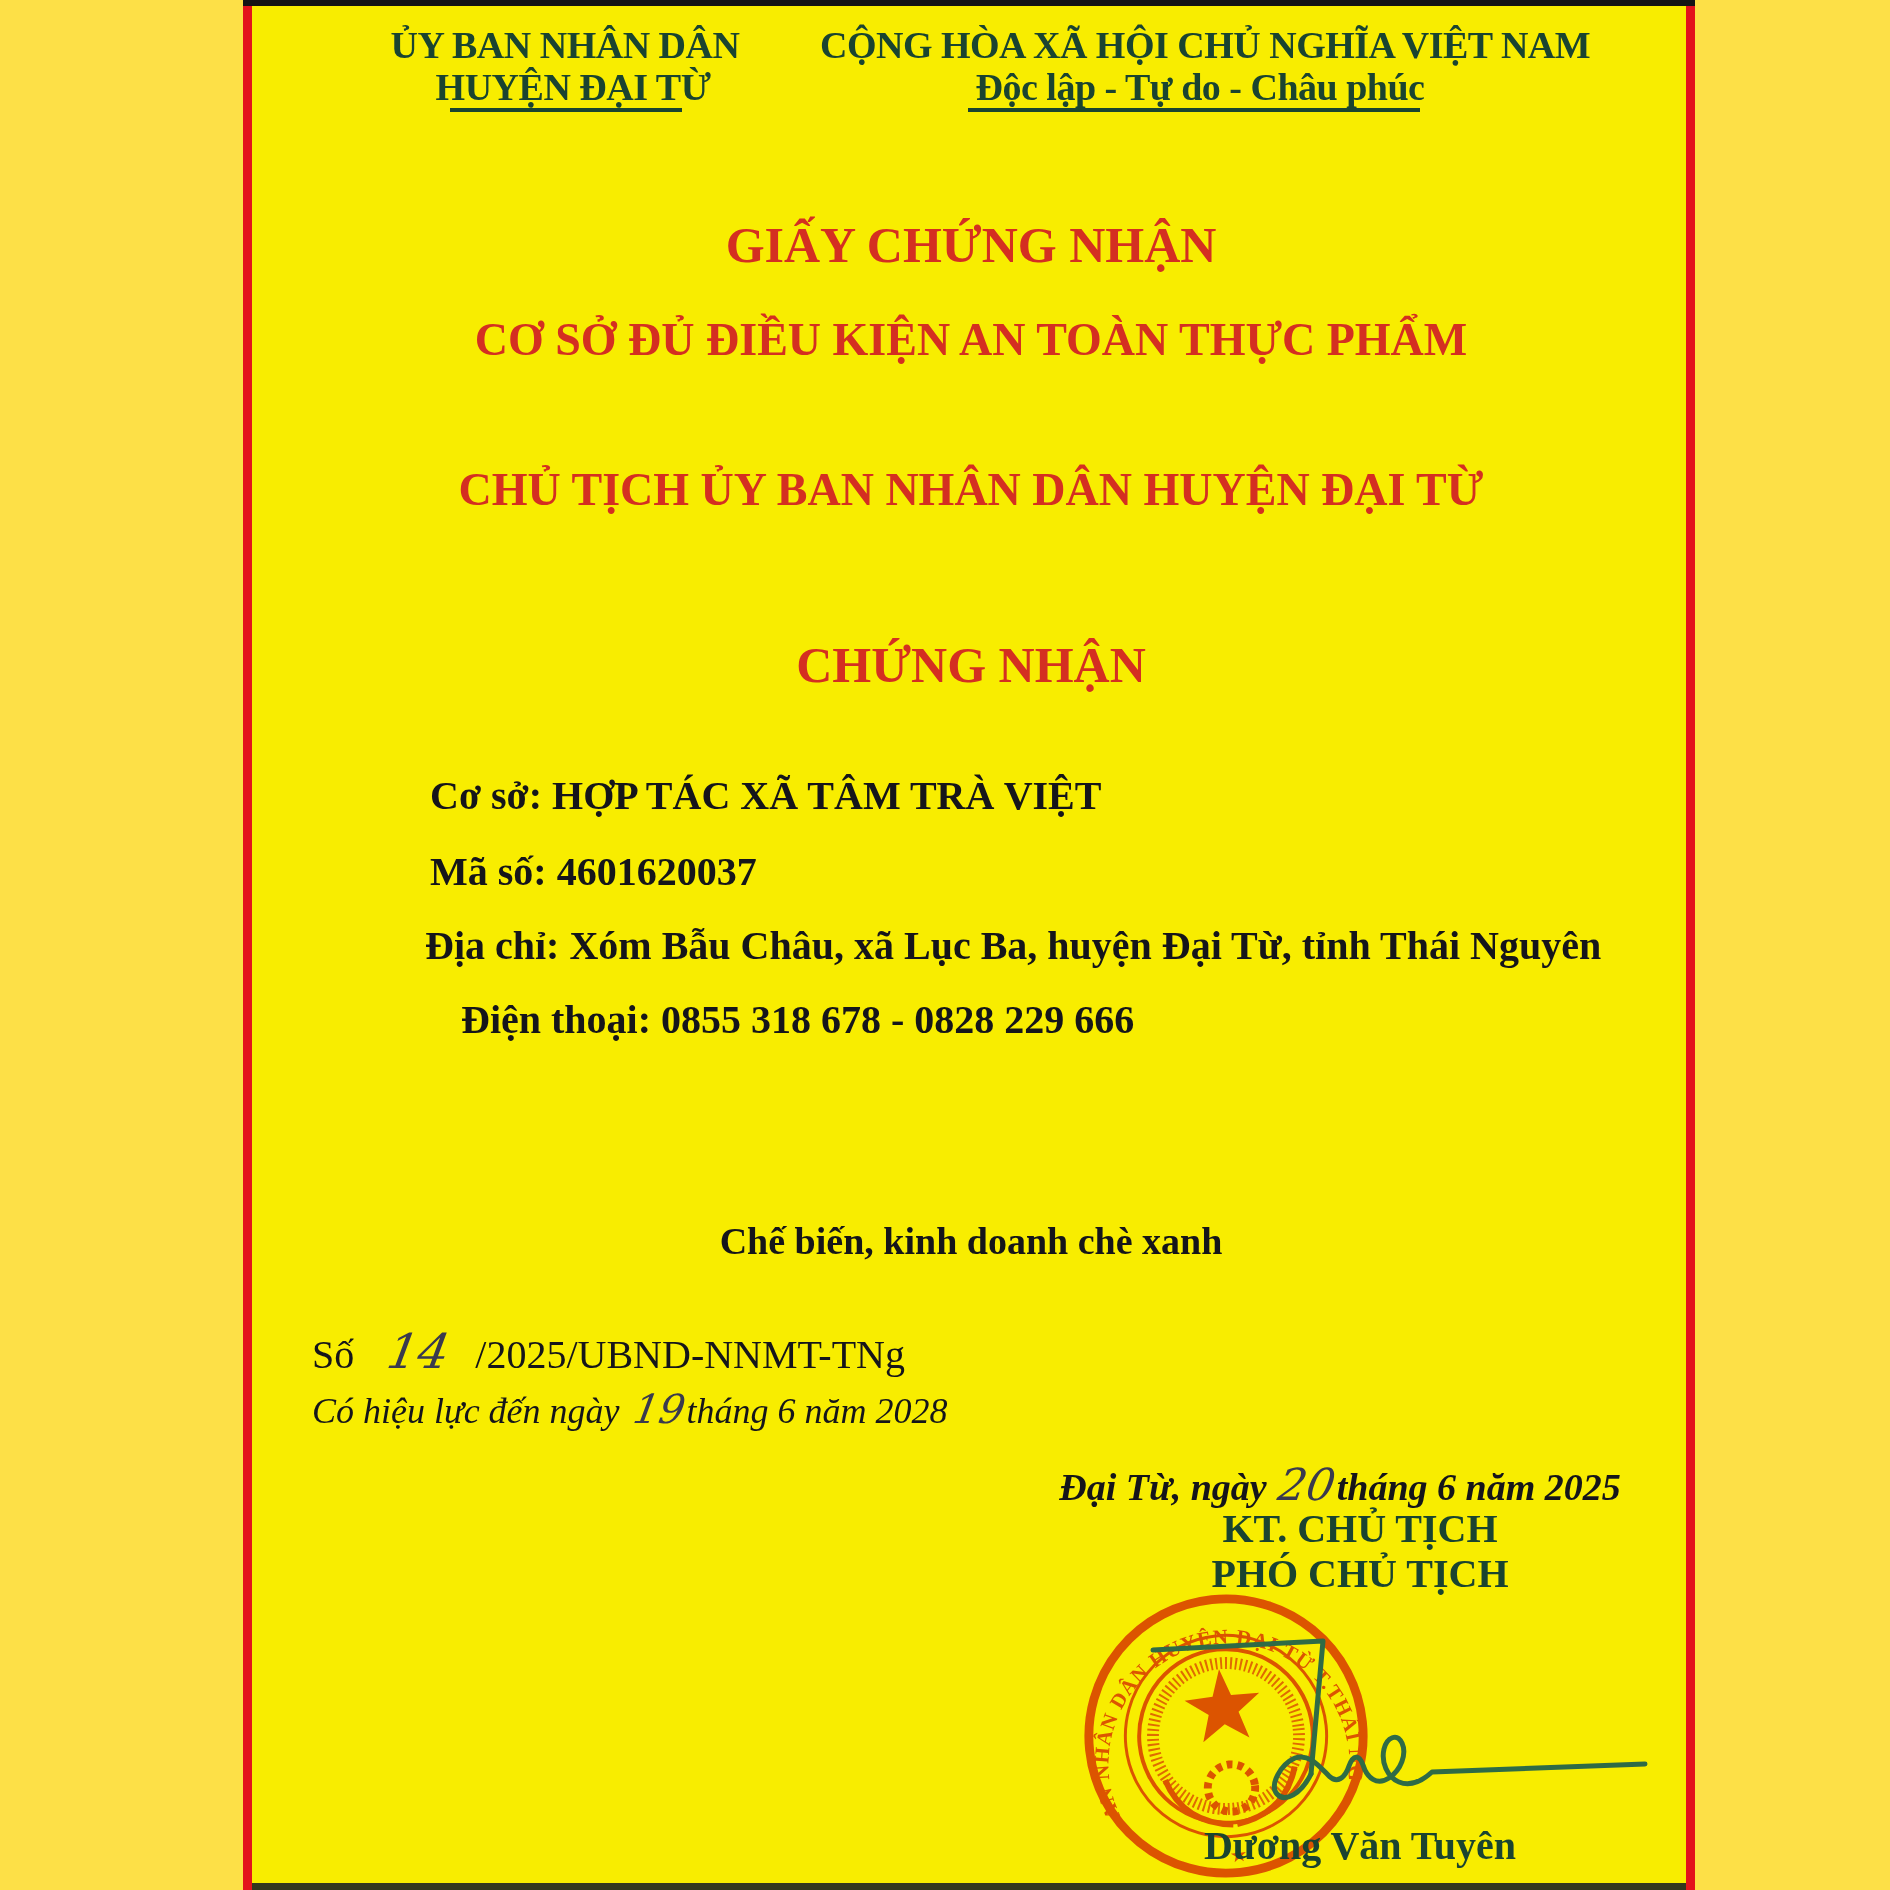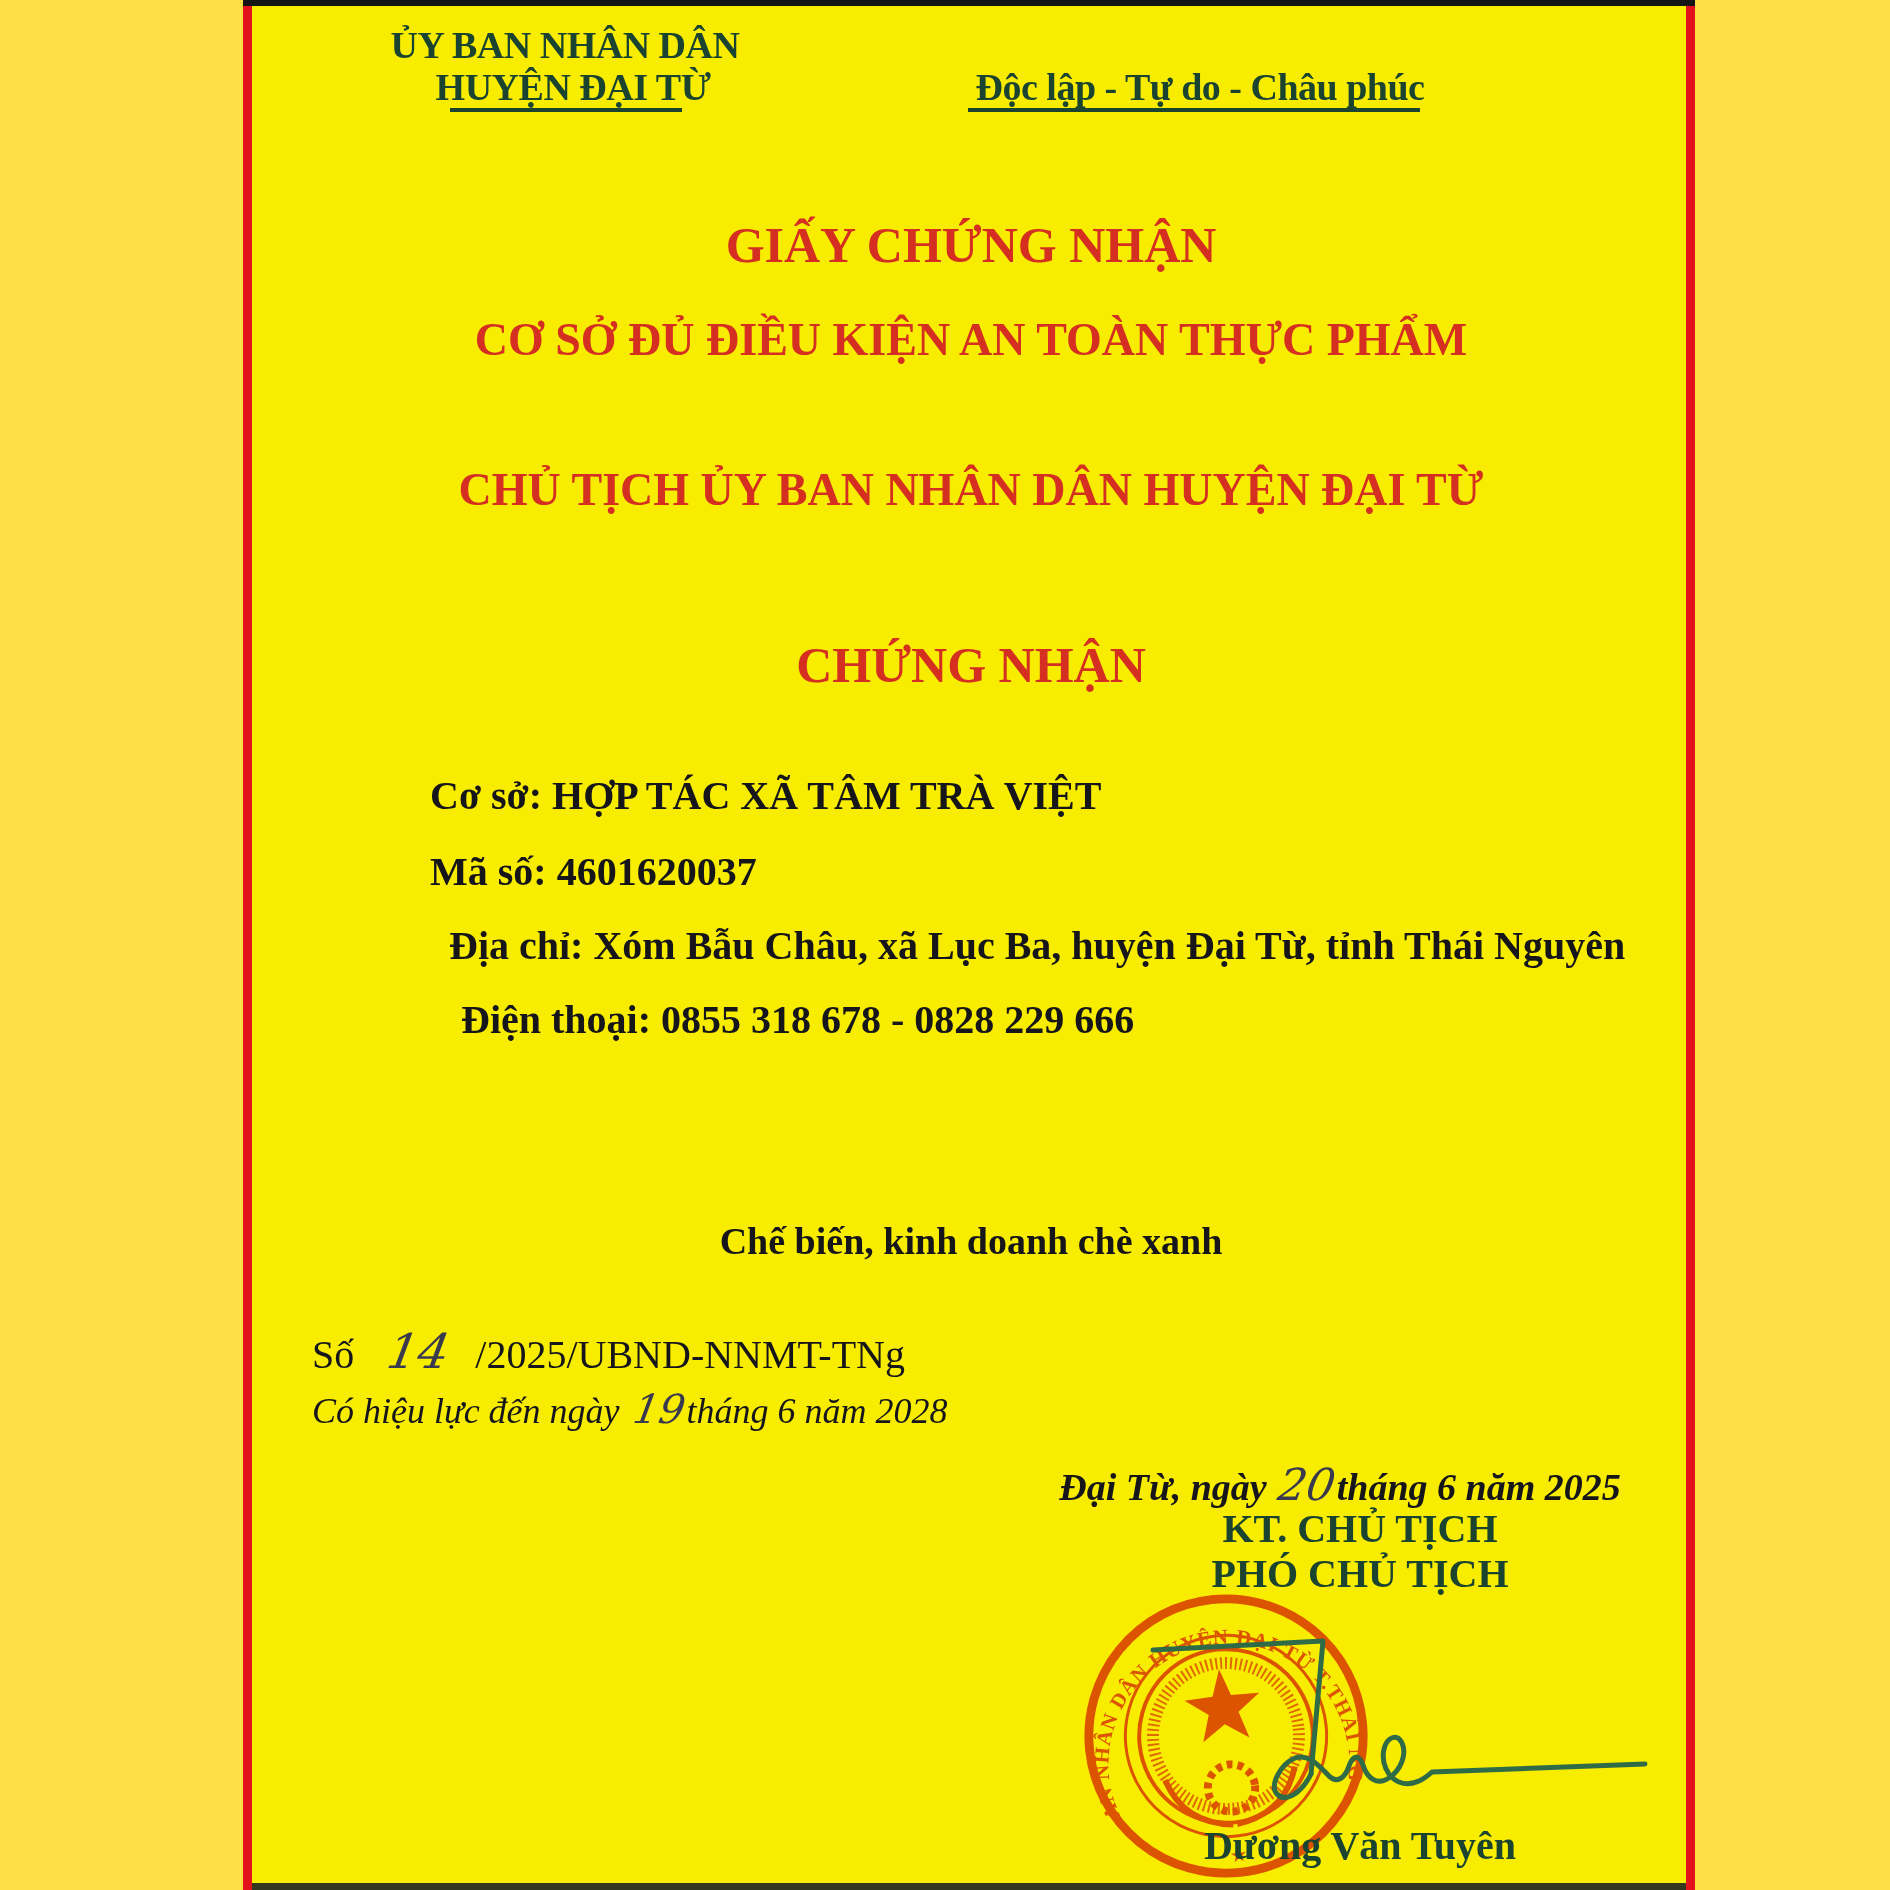--- a/index.html
+++ b/index.html
@@ -51,35 +51,36 @@
   <div class="paper"></div>
   <div class="border-left"></div>
   <div class="border-right"></div>
   <div class="edge-top"></div>
   <div class="edge-bottom"></div>
 
   <div class="line hdr center" style="left:330px;top:22px;width:470px;">ỦY BAN NHÂN DÂN</div>
   <div class="line hdr center" style="left:338px;top:64px;width:470px;">HUYỆN ĐẠI TỪ</div>
   <div class="rule" style="left:450px;top:108px;width:232px;"></div>
 
+  <div class="line hdr center" style="left:820px;top:22px;width:760px;">CỘNG HÒA XÃ HỘI CHỦ NGHĨA VIỆT NAM</div>
   <div class="line hdr center" style="left:820px;top:64px;width:760px;">Độc lập - Tự do - Châu phúc</div>
   <div class="rule" style="left:968px;top:108px;width:452px;"></div>
 
   <div class="line red b title-main center" style="left:256px;top:215px;width:1430px;">GIẤY CHỨNG NHẬN</div>
   <div class="line red b title-sub center" style="left:256px;top:312px;width:1430px;">CƠ SỞ ĐỦ ĐIỀU KIỆN AN TOÀN THỰC PHẨM</div>
   <div class="line red b title-sub center" style="left:256px;top:462px;width:1430px;">CHỦ TỊCH ỦY BAN NHÂN DÂN HUYỆN ĐẠI TỪ</div>
   <div class="line red b title-main center" style="left:256px;top:635px;width:1430px;">CHỨNG NHẬN</div>
 
   <div class="line field" style="left:430px;top:772px;">
     <span>Cơ sở:</span>&nbsp;<span>HỢP TÁC XÃ TÂM TRÀ VIỆT</span>
   </div>
   <div class="line field" style="left:430px;top:848px;">
     <span>Mã số:</span>&nbsp;<span>4601620037</span>
   </div>
-  <div class="line field" style="left:449px;top:922px;">
+  <div class="line field" style="left:425px;top:922px;">
     <span>Địa chỉ:</span>&nbsp;<span>Xóm Bẫu Châu, xã Lục Ba, huyện Đại Từ, tỉnh Thái Nguyên</span>
   </div>
   <div class="line field" style="left:430px;top:996px;margin-left:31px;">
     <span>Điện thoại:</span>&nbsp;<span>0855 318 678 - 0828 229 666</span>
   </div>
 
   <div class="line stmt2 center" style="left:256px;top:1218px;width:1430px;">Chế biến, kinh doanh chè xanh</div>
 
   <div class="line num-line" style="left:312px;top:1322px;">
     <span>Số</span><span class="hand hand-14">14</span><span>/2025/UBND-NNMT-TNg</span>

